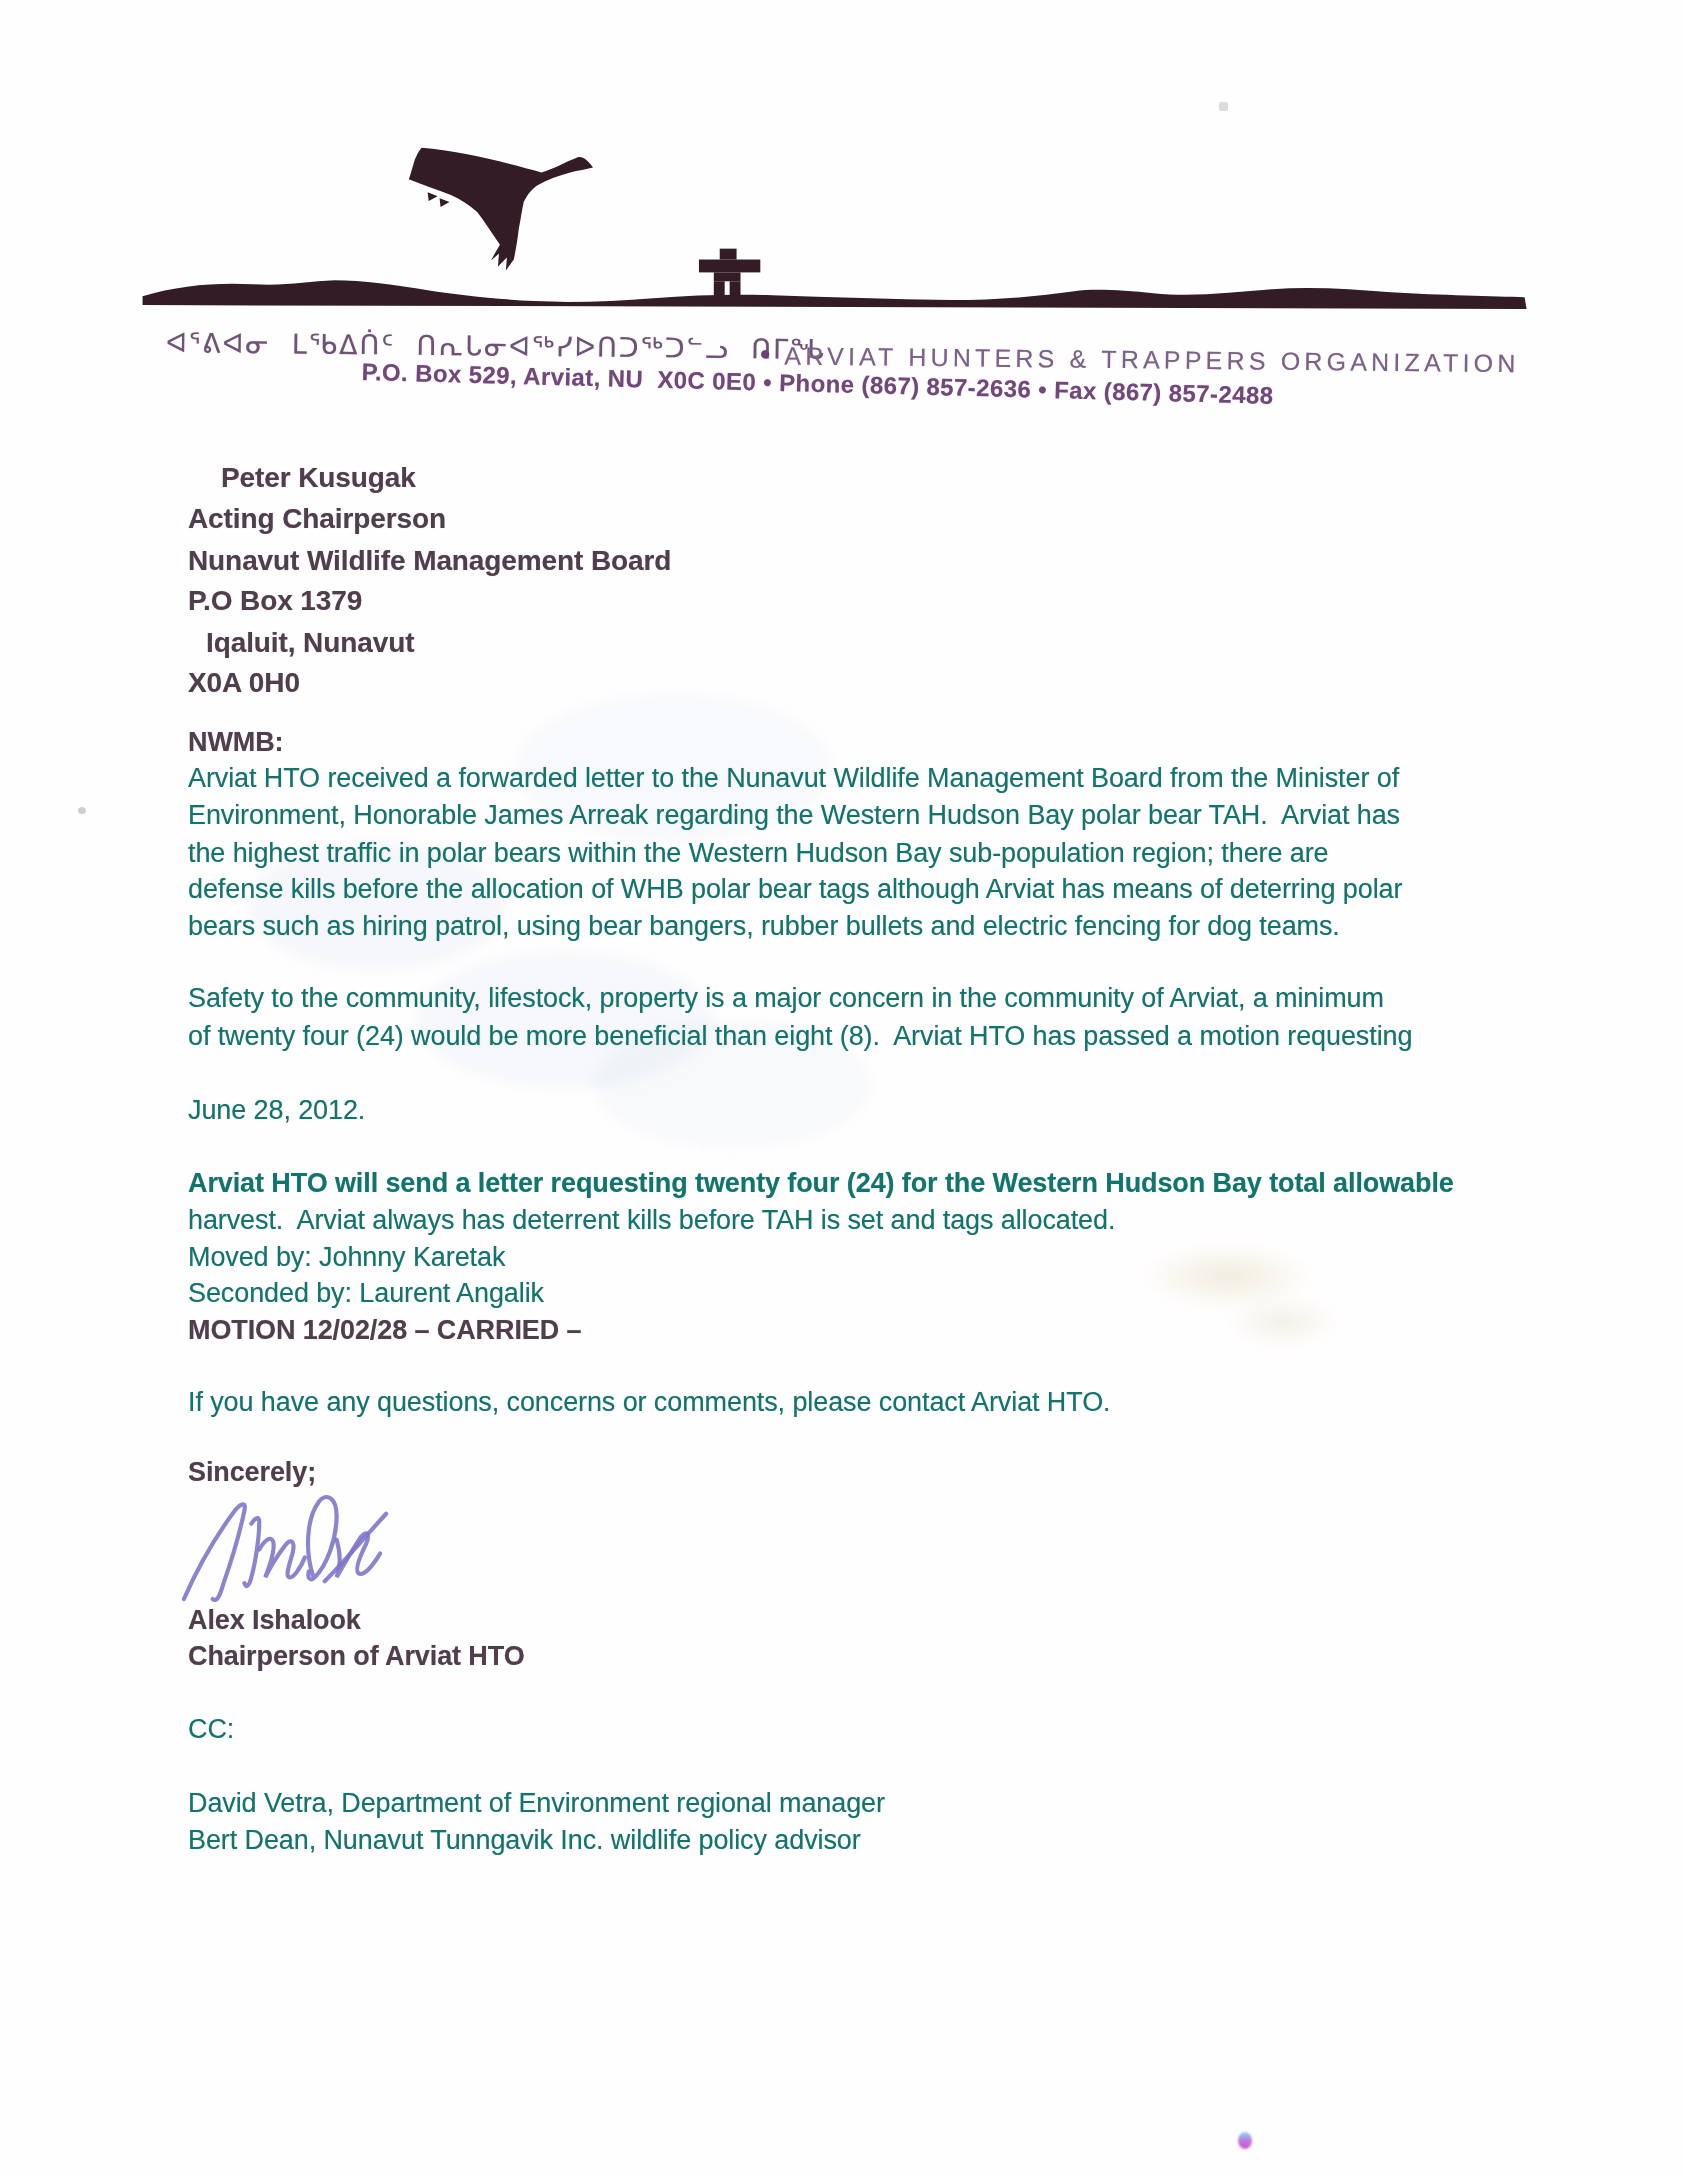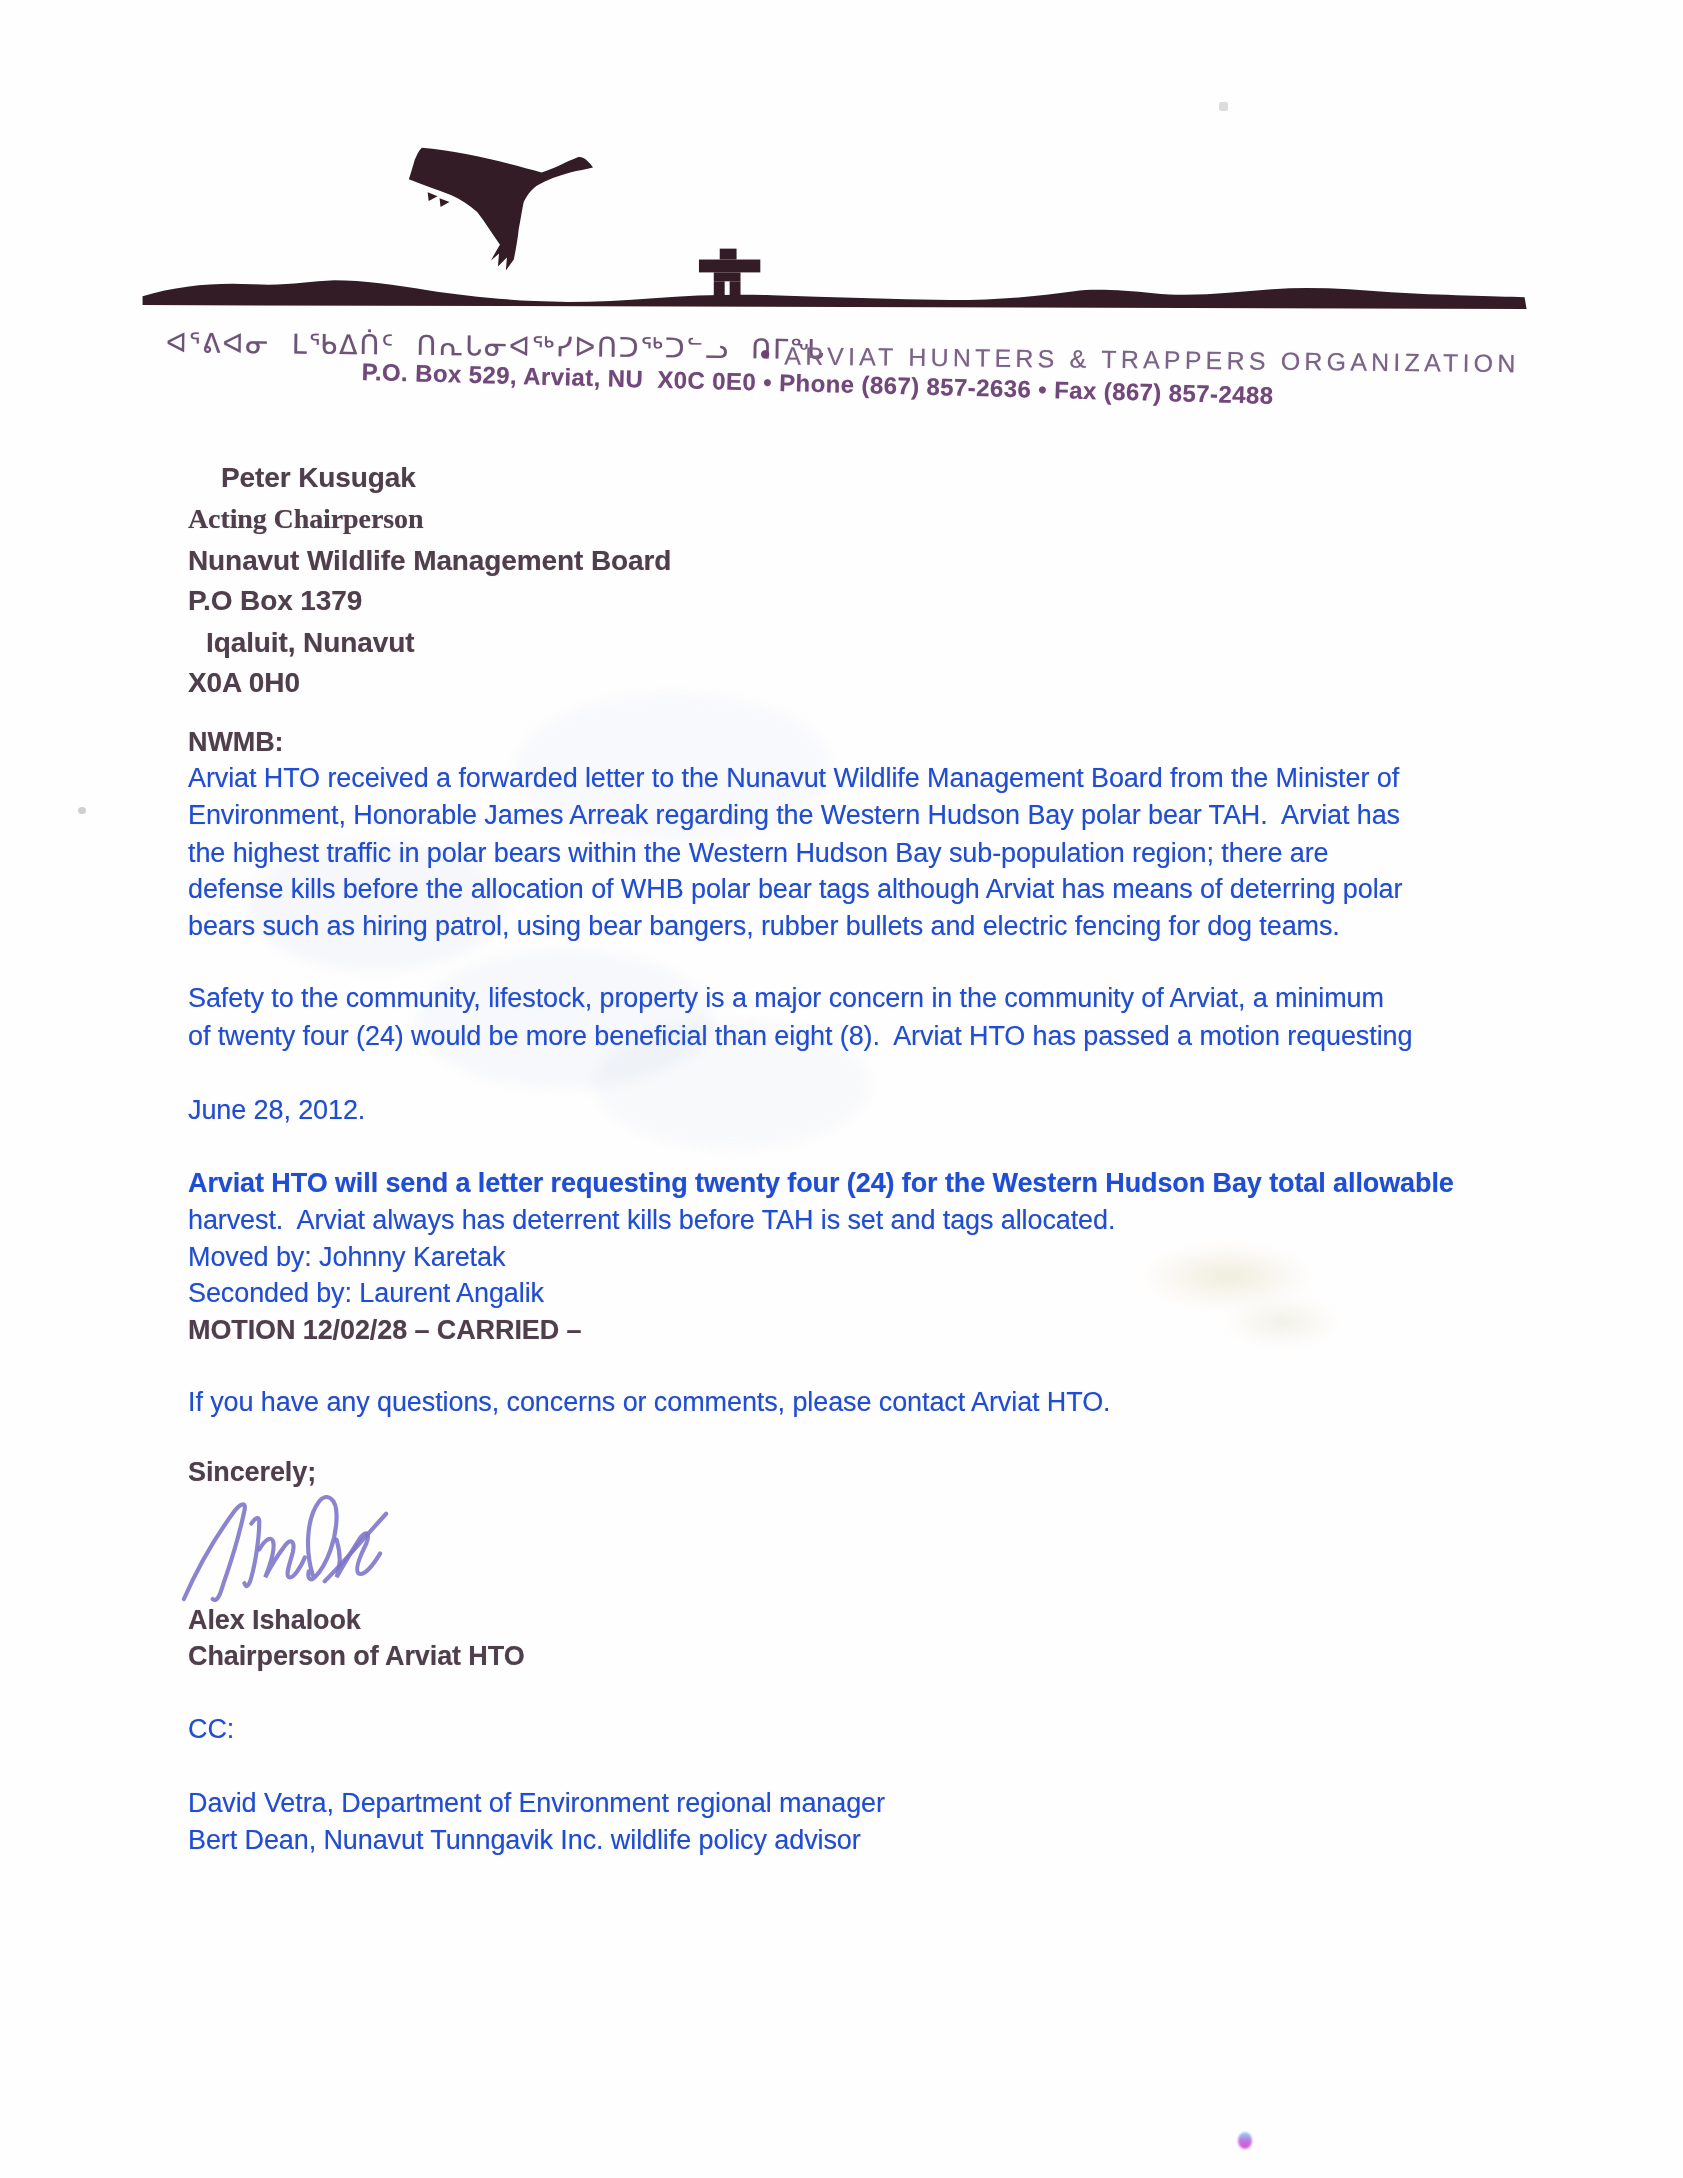--- a/index.html
+++ b/index.html
@@ -4,21 +4,21 @@
 <style>
   html,body{margin:0;padding:0;background:#e8e8e8;}
   .page{
     position:relative; width:1683px; height:2178px; margin:0 auto;
     background:#fffefe; overflow:hidden;
     font-family:"Liberation Sans","DejaVu Sans",sans-serif;
   }
   
   .t{
     position:absolute; white-space:pre; line-height:1.2;
-    font-size:27px; color:#1d4ed8; letter-spacing:-0.1px;
+    font-size:27px; color:#0f766e; letter-spacing:-0.1px;
     text-shadow:0 0 1px rgba(90,70,85,.45);
   }
   .b{font-weight:bold; color:#4f3e4b;}
   .rc{font-size:28px;}
   
   .lh-rot{position:absolute; left:0; top:0; width:1683px; height:416px;
           transform:rotate(.6deg); transform-origin:158px 347px;}
   .lh-syll{
     position:absolute; left:166px; top:327px; font-size:27px;
     color:#6d5476; letter-spacing:2px; word-spacing:12px; white-space:pre;
@@ -83,21 +83,21 @@
     </g>
   </svg>
 
   <div class="lh-rot">
     <div class="lh-syll">ᐊᕐᕕᐊᓂ ᒪᖃᐃᑏᑦ ᑎᕆᒐᓂᐊᖅᓯᐅᑎᑐᖅᑐᓪᓗ ᑎᒥᖓ</div>
     <div class="lh-org"><span class="lh-bullet">•</span><span>ARVIAT HUNTERS &amp; TRAPPERS ORGANIZATION</span></div>
   </div>
   <div class="lh-addr">P.O. Box 529, Arviat, NU  X0C 0E0 • Phone (867) 857-2636 • Fax (867) 857-2488</div>
 
   <div class="t b rc" style="left:188px;top:461px;margin-left:33px;">Peter Kusugak</div>
-  <div class="t b rc" style="left:188px;top:502px;font-family:Liberation Serif, serif;">Acting Chairperson</div>
+  <div class="t b rc" style="left:188px;top:502px;">Acting Chairperson</div>
   <div class="t b rc" style="left:188px;top:544px;">Nunavut Wildlife Management Board</div>
   <div class="t b rc" style="left:188px;top:584px;">P.O Box 1379</div>
   <div class="t b rc" style="left:206px;top:626px;">Iqaluit, Nunavut</div>
   <div class="t b rc" style="left:188px;top:666px;">X0A 0H0</div>
 
   <div class="t b" style="left:188px;top:726px;">NWMB:</div>
   <div class="t" style="left:188px;top:762px;">Arviat HTO received a forwarded letter to the Nunavut Wildlife Management Board from the Minister of</div>
   <div class="t" style="left:188px;top:799px;">Environment, Honorable James Arreak regarding the Western Hudson Bay polar bear TAH.  Arviat has</div>
   <div class="t" style="left:188px;top:837px;">the highest traffic in polar bears within the Western Hudson Bay sub-population region; there are</div>
   <div class="t" style="left:188px;top:873px;">defense kills before the allocation of WHB polar bear tags although Arviat has means of deterring polar</div>

